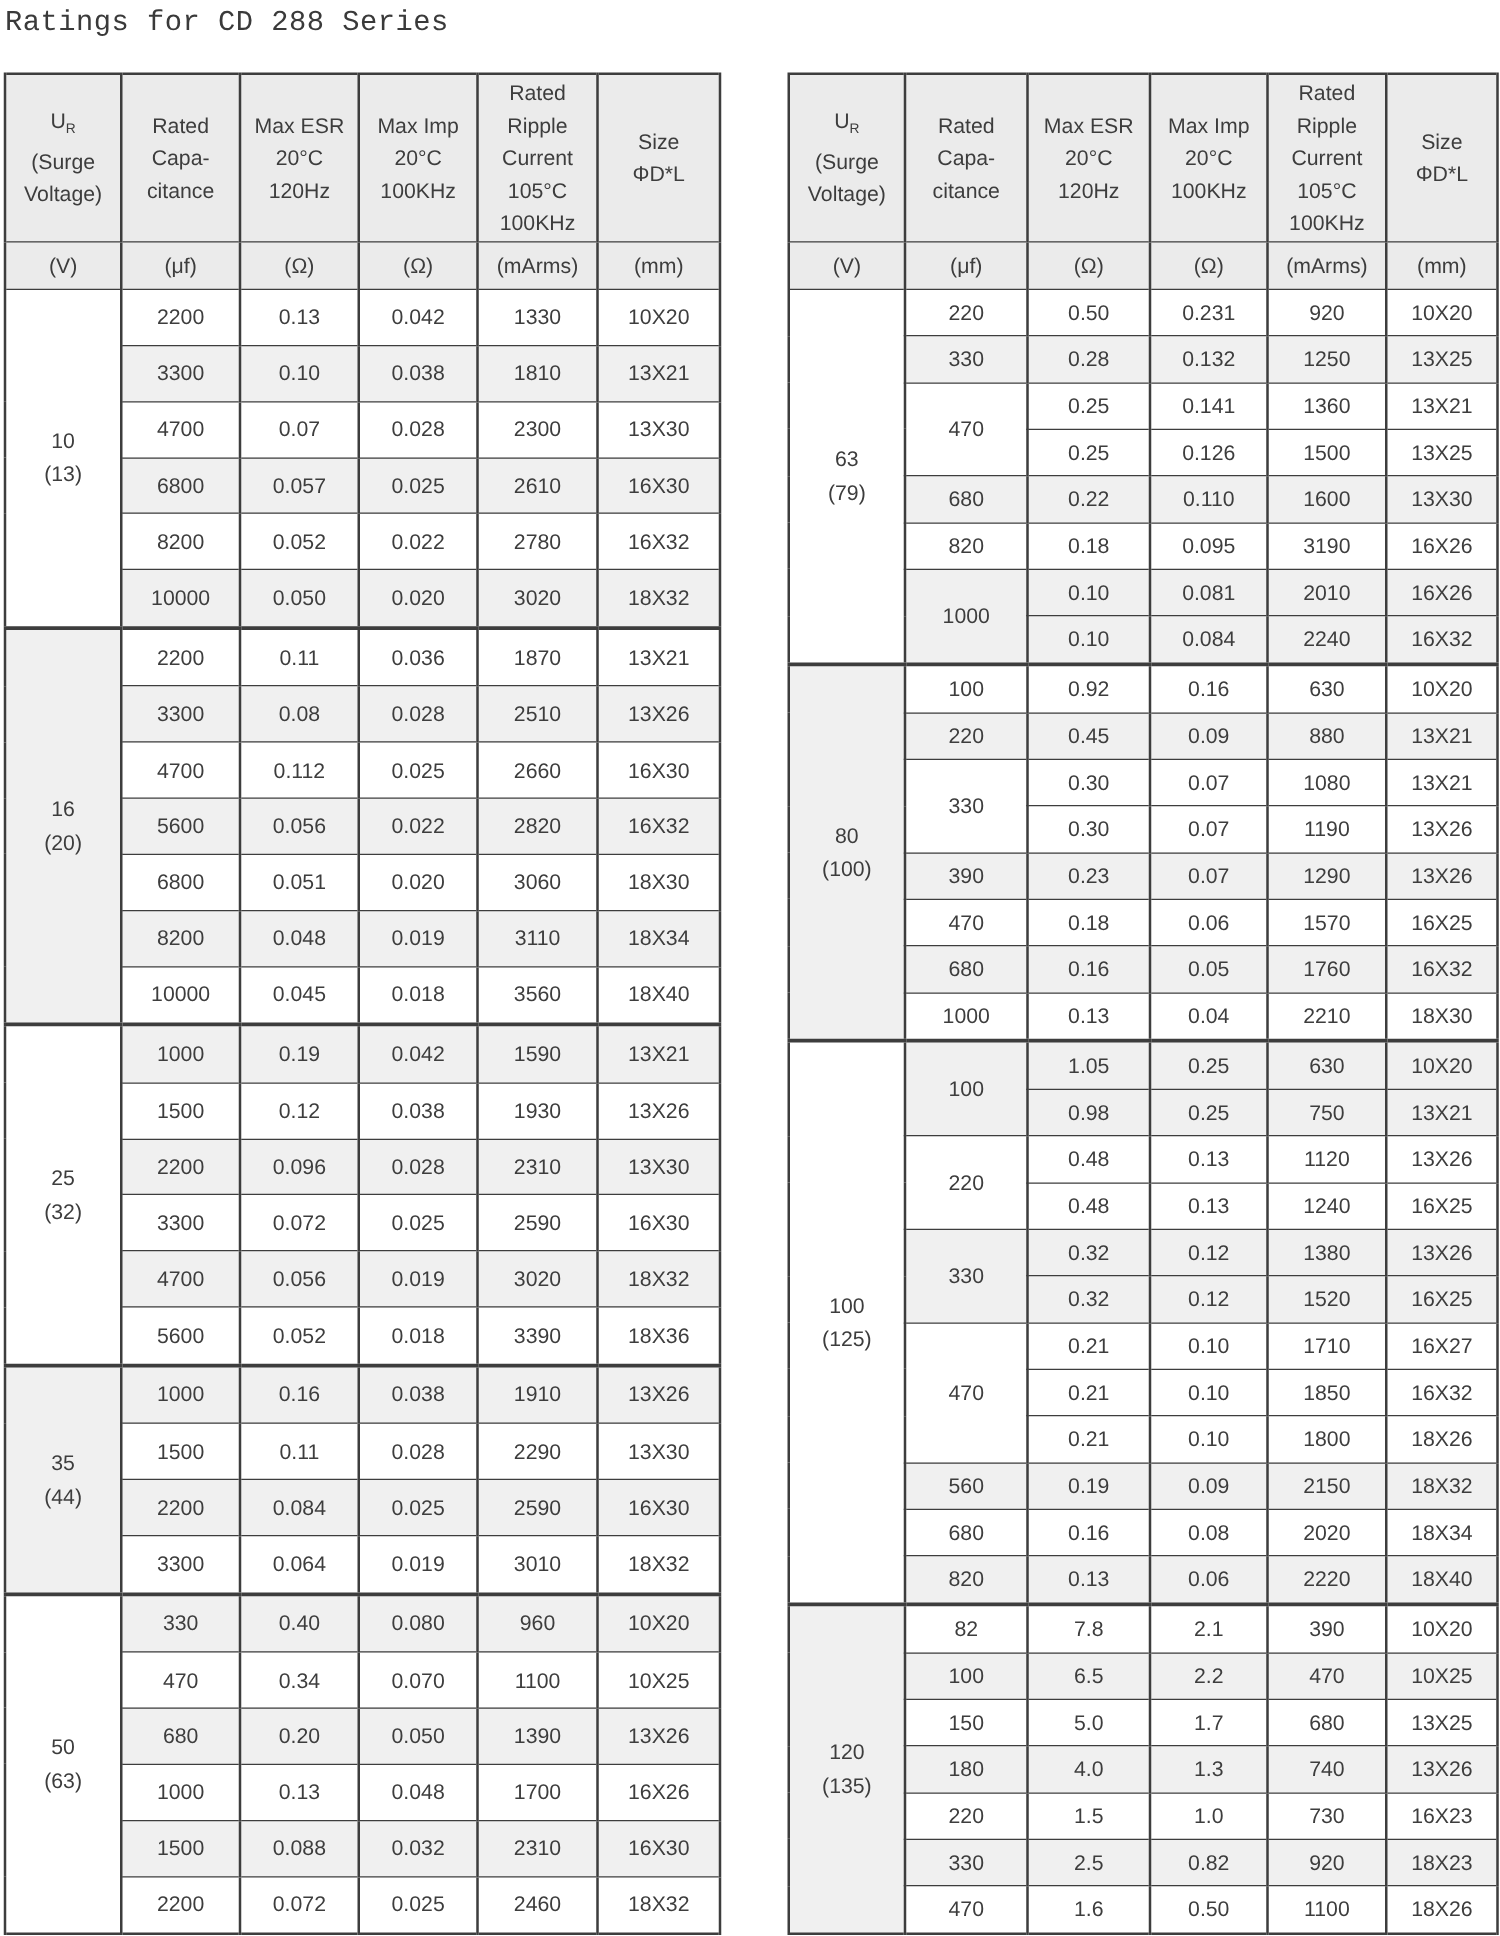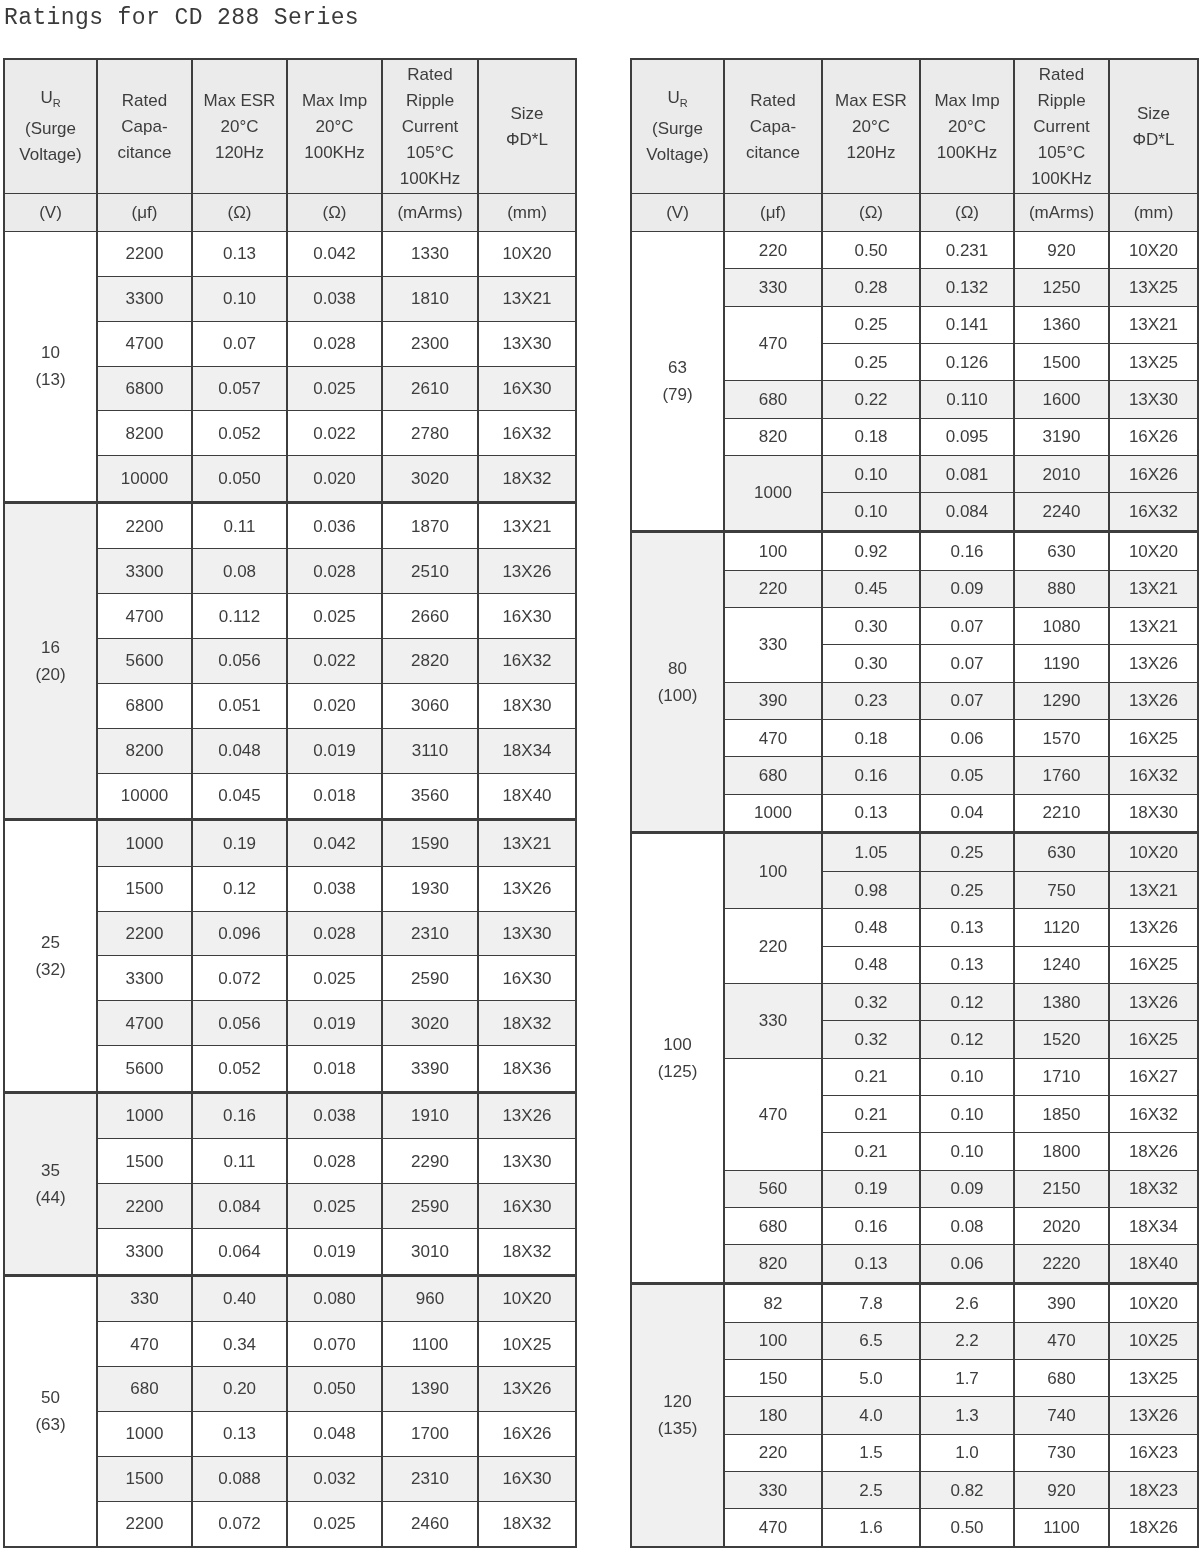--- a/index.html
+++ b/index.html
@@ -503,21 +503,21 @@
             <td class="shade" rowspan="1">820</td>
             <td class="shade">0.13</td>
             <td class="shade">0.06</td>
             <td class="shade">2220</td>
             <td class="shade">18X40</td>
           </tr>
           <tr class="group-start">
             <td class="voltage shade" rowspan="7">120<br>(135)</td>
             <td rowspan="1">82</td>
             <td>7.8</td>
-            <td>2.6</td>
+            <td>2.1</td>
             <td>390</td>
             <td>10X20</td>
           </tr>
           <tr>
             <td class="shade" rowspan="1">100</td>
             <td class="shade">6.5</td>
             <td class="shade">2.2</td>
             <td class="shade">470</td>
             <td class="shade">10X25</td>
           </tr>

